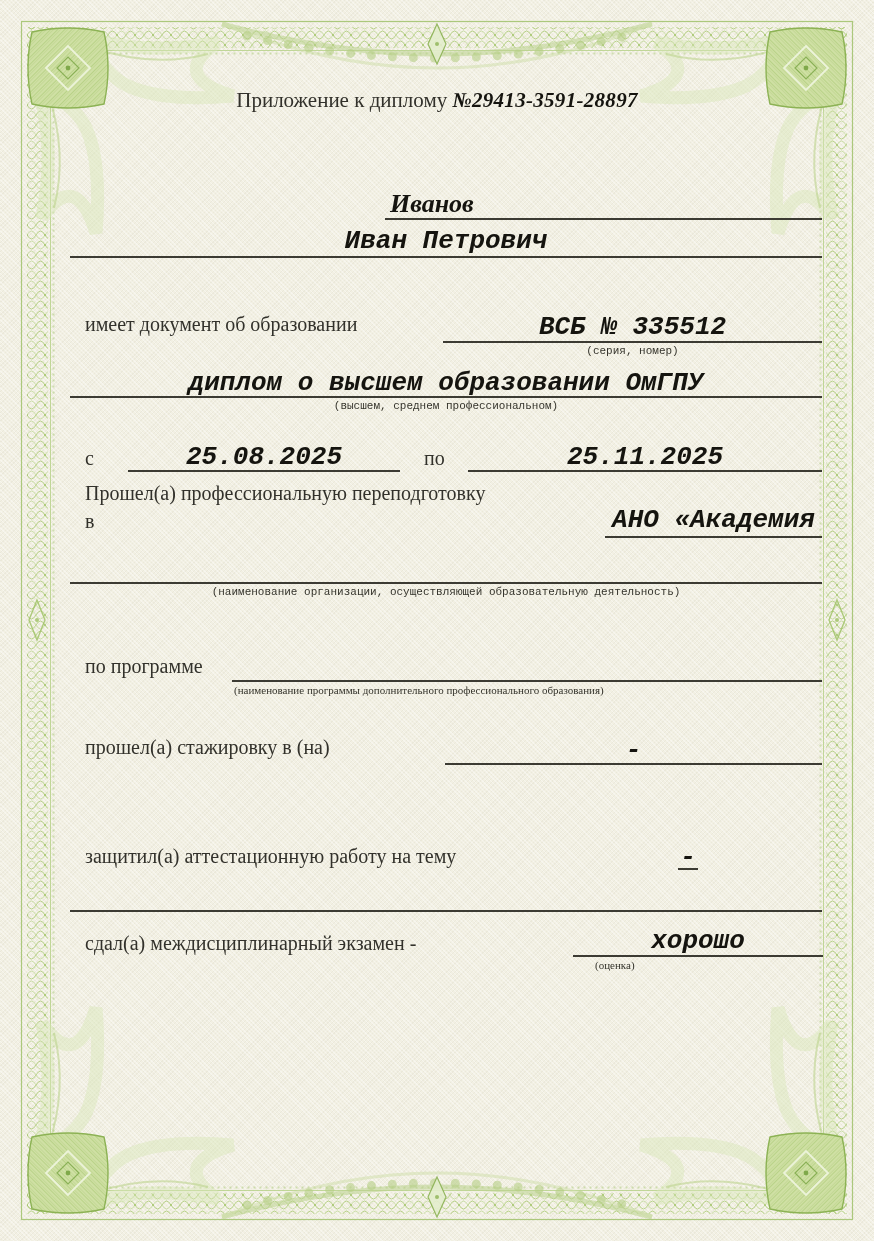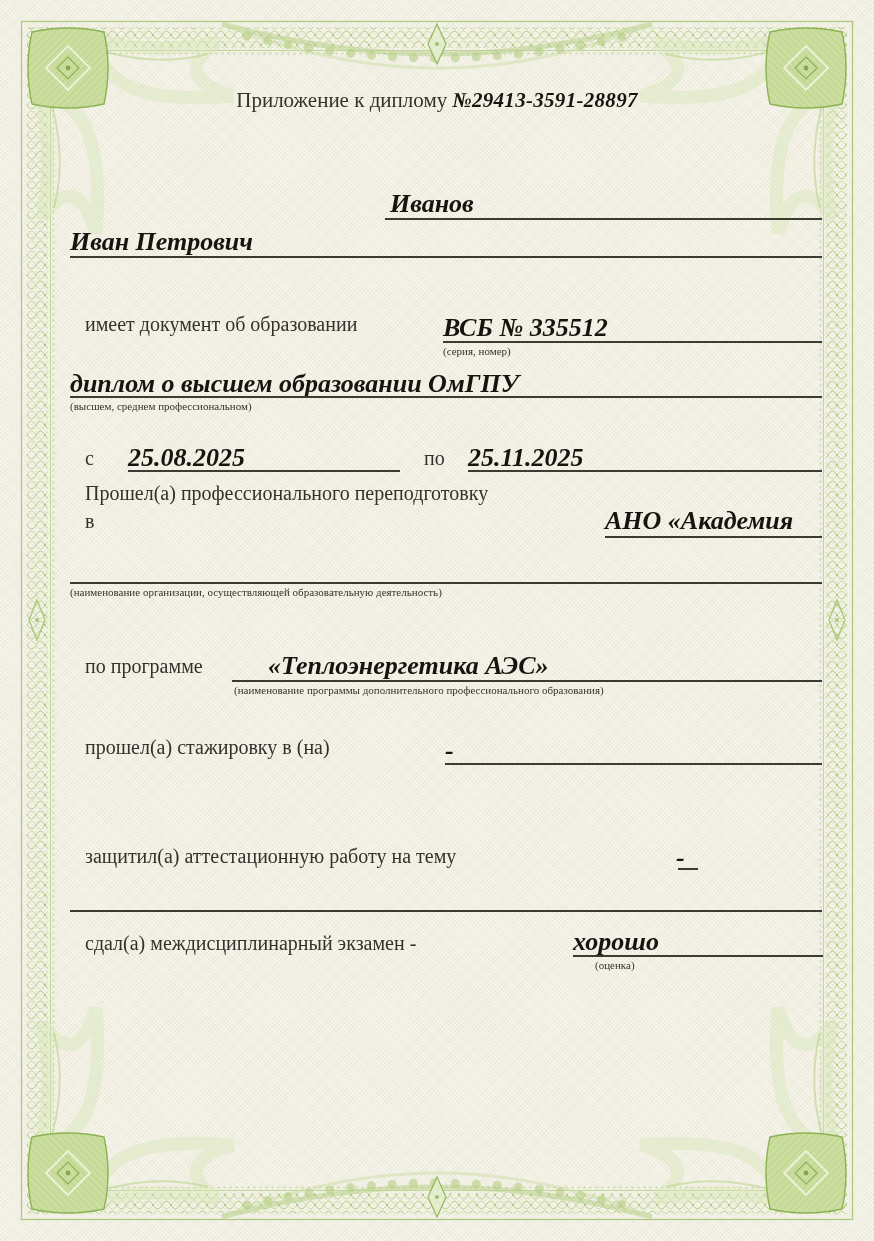--- a/index.html
+++ b/index.html
@@ -21,21 +21,21 @@
     background:
       repeating-linear-gradient(45deg, rgba(255,255,255,.38) 0 1px, rgba(255,255,255,0) 1px 3px),
       repeating-linear-gradient(-45deg, rgba(170,165,140,.10) 0 1px, rgba(170,165,140,0) 1px 3px),
       var(--paper);
   }
   .border-svg{position:absolute;left:0;top:0;pointer-events:none;}
   .l{position:absolute;font-size:20px;line-height:1.2;color:var(--ink);white-space:nowrap;}
   .v{position:absolute;font-size:26px;line-height:1.15;font-style:italic;font-weight:bold;color:var(--ink-strong);white-space:nowrap;}
   .cap{position:absolute;font-size:11px;line-height:1.2;color:#35342c;white-space:nowrap;}
   .ln{position:absolute;height:0;border-top:2px solid var(--line);}
-  .ctr{}
+  .ctr{text-align:center;font-family:Liberation Mono, monospace;}
   .title{position:absolute;left:0;top:88px;width:874px;text-align:center;font-size:21px;color:var(--ink);}
   .title .num{font-style:italic;font-weight:600;color:var(--ink-strong);letter-spacing:.3px;}
 </style>
 </head>
 <body>
 
 <div class="page">
 
   <svg class="border-svg" width="874" height="1241" viewBox="0 0 874 1241">
     <defs>
@@ -108,29 +108,28 @@
   <div class="ln" style="left:70px;top:396px;width:752px;"></div>
   <div class="cap ctr" style="left:70px;top:400px;width:752px;">(высшем, среднем профессиональном)</div>
 
   <div class="l" style="left:85px;top:446px;">с</div>
   <div class="v ctr" style="left:128px;top:443px;width:272px;">25.08.2025</div>
   <div class="ln" style="left:128px;top:470px;width:272px;"></div>
   <div class="l" style="left:424px;top:446px;">по</div>
   <div class="v ctr" style="left:468px;top:443px;width:354px;">25.11.2025</div>
   <div class="ln" style="left:468px;top:470px;width:354px;"></div>
 
-  <div class="l" style="left:85px;top:481px;">Прошел(а) профессионального переподготовку</div>
+  <div class="l" style="left:85px;top:481px;">Прошел(а) профессиональную переподготовку</div>
   <div class="l" style="left:85px;top:509px;">в</div>
   <div class="v ctr" style="left:605px;top:506px;width:217px;">АНО «Академия</div>
   <div class="ln" style="left:605px;top:536px;width:217px;"></div>
   <div class="ln" style="left:70px;top:582px;width:752px;"></div>
   <div class="cap ctr" style="left:70px;top:586px;width:752px;">(наименование организации, осуществляющей образовательную деятельность)</div>
 
   <div class="l" style="left:85px;top:654px;">по программе</div>
-  <div class="v" style="left:268px;top:651px;">«Теплоэнергетика АЭС»</div>
   <div class="ln" style="left:232px;top:680px;width:590px;"></div>
   <div class="cap" style="left:234px;top:684px;">(наименование программы дополнительного профессионального образования)</div>
 
   <div class="l" style="left:85px;top:735px;">прошел(а) стажировку в (на)</div>
   <div class="v ctr" style="left:445px;top:736px;width:377px;">-</div>
   <div class="ln" style="left:445px;top:763px;width:377px;"></div>
 
   <div class="l" style="left:85px;top:844px;">защитил(а) аттестационную работу на тему</div>
   <div class="v ctr" style="left:676px;top:843px;width:24px;">-</div>
   <div class="ln" style="left:678px;top:868px;width:20px;"></div>

